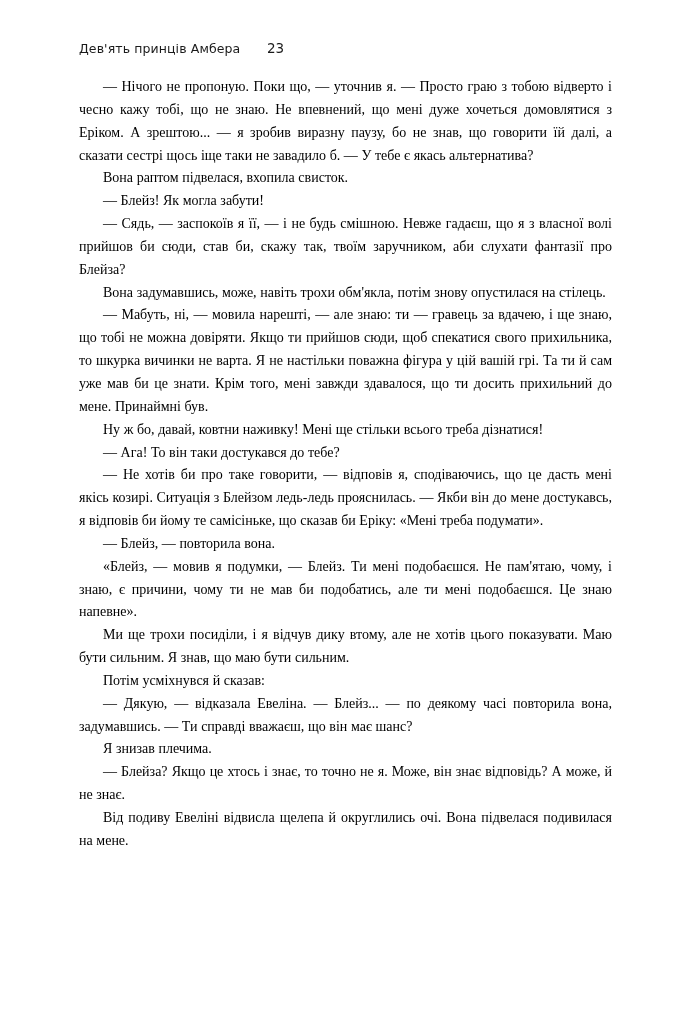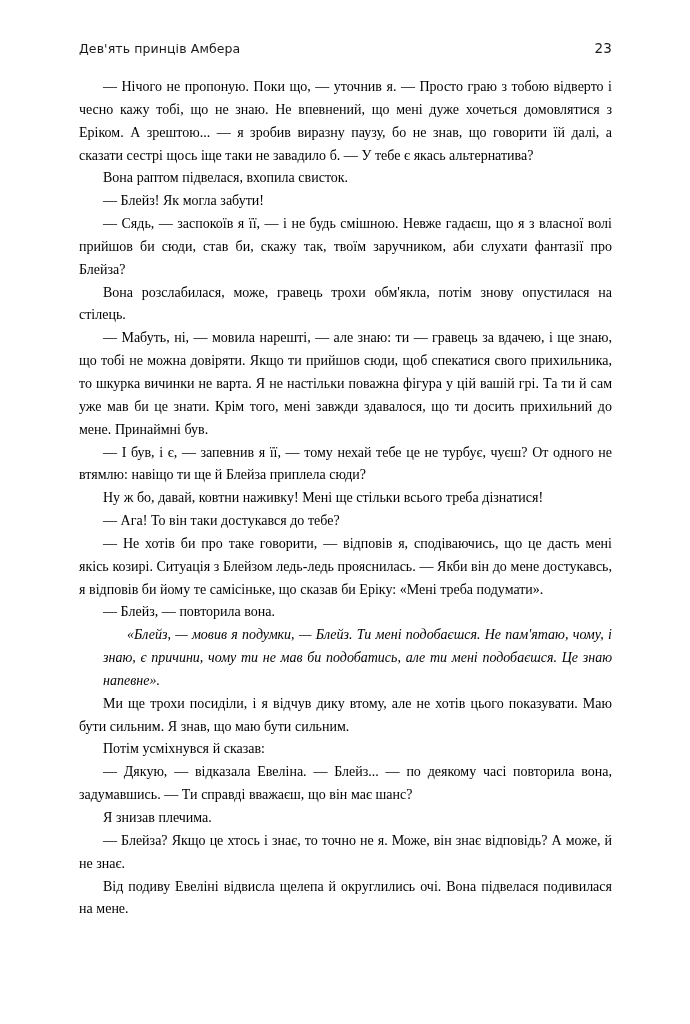--- a/index.html
+++ b/index.html
@@ -26,21 +26,21 @@
 
   
   .running-head {
     position: absolute;
     left: 79px;
     right: 78px;
     top: 40px;
     height: 20px;
     display: flex;
     align-items: baseline;
-    justify-content: space-between;
+    justify-content: flex-start;
     font-family: "DejaVu Sans", "Liberation Sans", sans-serif;
     font-size: 12.5px;
     letter-spacing: 0.1px;
     color: #1a1a1a;
     font-weight: 400;
   }
   .running-head .book-title {
     white-space: nowrap;
   }
   .running-head .page-number {
@@ -63,44 +63,41 @@
     text-indent: 24px;
     text-align: justify;
     font-size: 14px;
     line-height: 22.85px;
     hyphens: manual;
     -webkit-hyphens: manual;
     word-spacing: 0.1px;
   }
 
   p.para.italic {
-    font-style: italic;
-    margin-left: 24px;
   }
 
   
 </style>
 </head>
 <body>
 
 <div class="page">
 
   <div class="running-head">
     <span class="book-title">Дев'ять принців Амбера</span>
     <span class="page-number">23</span>
   </div>
 
   <div class="text-block">
       <p class="para">— Нічого не пропоную. Поки що, — уточнив я. — Просто граю з тобою відверто і чесно кажу тобі, що не знаю. Не впевнений, що мені дуже хочеться домовлятися з Еріком. А зрештою... — я зробив виразну паузу, бо не знав, що говорити їй далі, а сказати сестрі щось іще таки не завадило б. — У тебе є якась альтернатива?</p>
       <p class="para">Вона раптом підвелася, вхопила свисток.</p>
       <p class="para">— Блейз! Як могла забути!</p>
       <p class="para">— Сядь, — заспокоїв я її, — і не будь смішною. Невже гадаєш, що я з власної волі прийшов би сюди, став би, скажу так, твоїм заручником, аби слухати фантазії про Блейза?</p>
-      <p class="para">Вона розслабилася, може, гравець трохи обм'якла, потім знову опустилася на стілець.</p>
+      <p class="para">Вона задумавшись, може, навіть трохи обм'якла, потім знову опустилася на стілець.</p>
       <p class="para">— Мабуть, ні, — мовила нарешті, — але знаю: ти — гравець за вдачею, і ще знаю, що тобі не можна довіряти. Якщо ти прийшов сюди, щоб спекатися свого прихильника, то шкурка вичинки не варта. Я не настільки поважна фігура у цій вашій грі. Та ти й сам уже мав би це знати. Крім того, мені завжди здавалося, що ти досить прихильний до мене. Принаймні був.</p>
-      <p class="para">— І був, і є, — запевнив я її, — тому нехай тебе це не турбує, чуєш? От одного не втямлю: навіщо ти ще й Блейза приплела сюди?</p>
       <p class="para">Ну ж бо, давай, ковтни наживку! Мені ще стільки всього треба дізнатися!</p>
       <p class="para">— Ага! То він таки достукався до тебе?</p>
       <p class="para">— Не хотів би про таке говорити, — відповів я, сподіваючись, що це дасть мені якісь козирі. Ситуація з Блейзом ледь-ледь прояснилась. — Якби він до мене достукавсь, я відповів би йому те самісіньке, що сказав би Еріку: «Мені треба подумати».</p>
       <p class="para">— Блейз, — повторила вона.</p>
       <p class="para italic">«Блейз, — мовив я подумки, — Блейз. Ти мені подобаєшся. Не пам'ятаю, чому, і знаю, є причини, чому ти не мав би подобатись, але ти мені подобаєшся. Це знаю напевне».</p>
       <p class="para">Ми ще трохи посиділи, і я відчув дику втому, але не хотів цього показувати. Маю бути сильним. Я знав, що маю бути сильним.</p>
       <p class="para">Потім усміхнувся й сказав:</p>
       <p class="para">— Дякую, — відказала Евеліна. — Блейз... — по деякому часі повторила вона, задумавшись. — Ти справді вважаєш, що він має шанс?</p>
       <p class="para">Я знизав плечима.</p>
       <p class="para">— Блейза? Якщо це хтось і знає, то точно не я. Може, він знає відповідь? А може, й не знає.</p>

